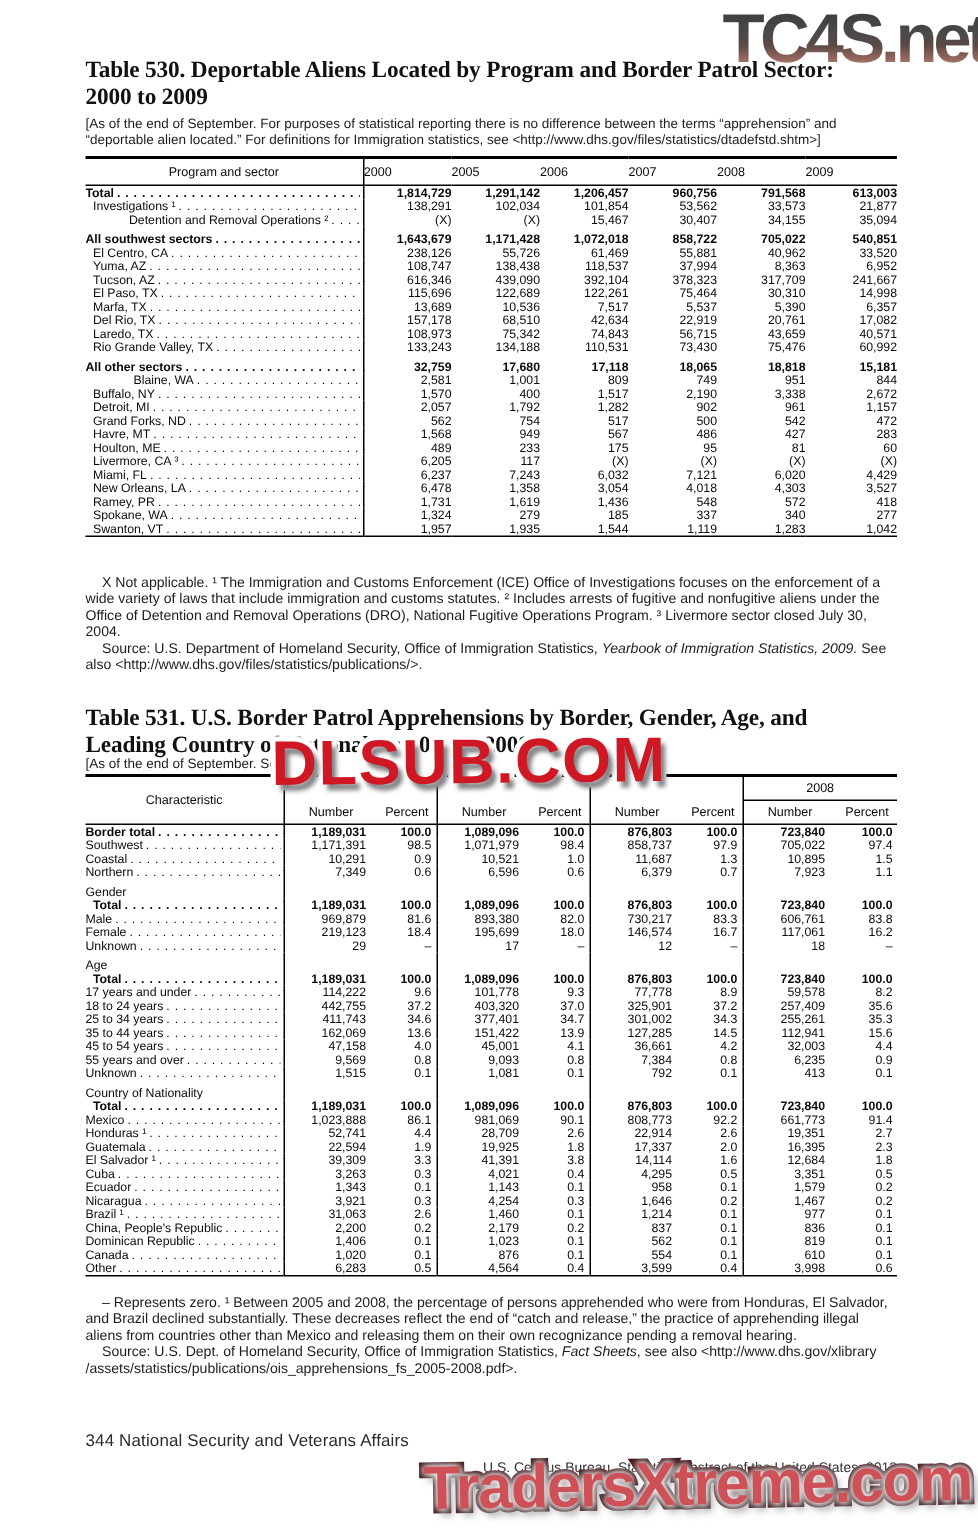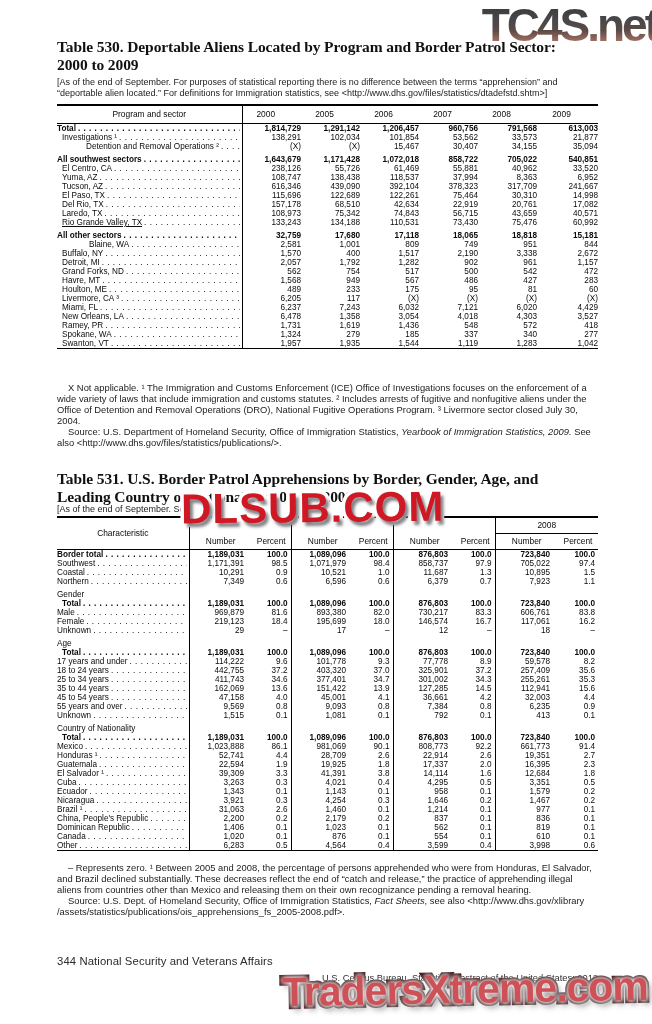--- a/index.html
+++ b/index.html
@@ -16,21 +16,21 @@
   .footnote p{margin:0;text-indent:11px;}
 
   
   table.t{border-collapse:collapse;table-layout:fixed;width:541px;font-size:8.2px;}
   table.t td,table.t th{padding:0;line-height:9px;vertical-align:bottom;white-space:nowrap;
                         overflow:hidden;font-weight:normal;}
   table.t{border-top:2px solid #000;border-bottom:1.2px solid #000;}
   
   #t530 thead th{border-bottom:1.8px solid #000;height:17px;vertical-align:middle;font-size:8.4px;}
   #t530 thead th.stub-h{text-align:center;border-right:1px solid #000;}
-  #t530 thead th.yr{text-align:center;padding-right:12px;}
+  #t530 thead th.yr{text-align:left;padding-right:12px;}
   #t530 td.stub{border-right:1px solid #000;}
   
   #t531 thead th{vertical-align:middle;font-size:8.4px;}
   #t531 thead tr.r1 th{height:15px;}
   #t531 thead tr.r2 th{height:15px;border-bottom:1.8px solid #000;text-align:center;}
   #t531 thead th.stub-h{text-align:center;border-right:1px solid #000;border-bottom:1.8px solid #000;}
   #t531 thead th.grp{text-align:center;border-right:1px solid #000;}
   #t531 thead th.grp.last{border-right:none;border-bottom:1px solid #000;}
   #t531 thead tr.r2 th.vr{border-right:1px solid #000;}
   #t531 td.stub{border-right:1px solid #000;}
@@ -206,20 +206,34 @@
           <td class="num">115,696</td>
           <td class="num">122,689</td>
           <td class="num">122,261</td>
           <td class="num">75,464</td>
           <td class="num">30,310</td>
           <td class="num">14,998</td>
         </tr>
         <tr>
           <td class="stub">
             <span class="wrap">
+              <span class="lab" style="padding-left: 5px;">Marfa, TX</span>
+              <span class="dots"></span>
+            </span>
+          </td>
+          <td class="num">13,689</td>
+          <td class="num">10,536</td>
+          <td class="num">7,517</td>
+          <td class="num">5,537</td>
+          <td class="num">5,390</td>
+          <td class="num">6,357</td>
+        </tr>
+        <tr>
+          <td class="stub">
+            <span class="wrap">
               <span class="lab" style="padding-left: 5px;">Del Rio, TX</span>
               <span class="dots"></span>
             </span>
           </td>
           <td class="num">157,178</td>
           <td class="num">68,510</td>
           <td class="num">42,634</td>
           <td class="num">22,919</td>
           <td class="num">20,761</td>
           <td class="num">17,082</td>
@@ -234,21 +248,21 @@
           <td class="num">108,973</td>
           <td class="num">75,342</td>
           <td class="num">74,843</td>
           <td class="num">56,715</td>
           <td class="num">43,659</td>
           <td class="num">40,571</td>
         </tr>
         <tr>
           <td class="stub">
             <span class="wrap">
-              <span class="lab" style="padding-left: 5px; text-decoration: underline;">Rio Grande Valley, TX</span>
+              <span class="lab" style="padding-left: 5px;">Rio Grande Valley, TX</span>
               <span class="dots"></span>
             </span>
           </td>
           <td class="num">133,243</td>
           <td class="num">134,188</td>
           <td class="num">110,531</td>
           <td class="num">73,430</td>
           <td class="num">75,476</td>
           <td class="num">60,992</td>
         </tr>

